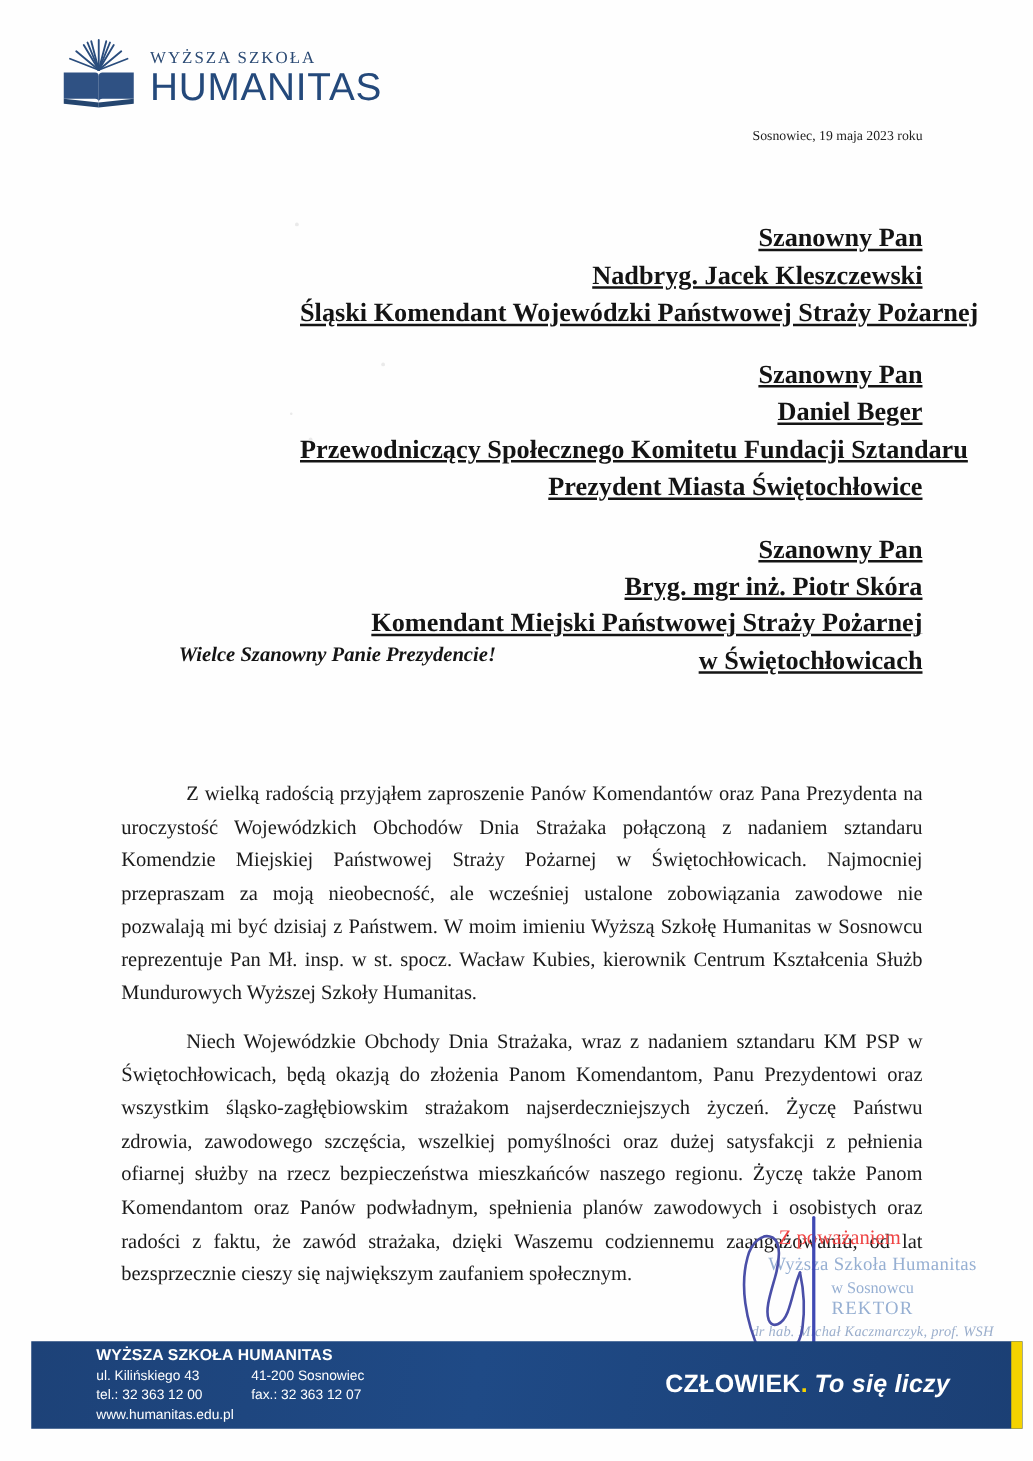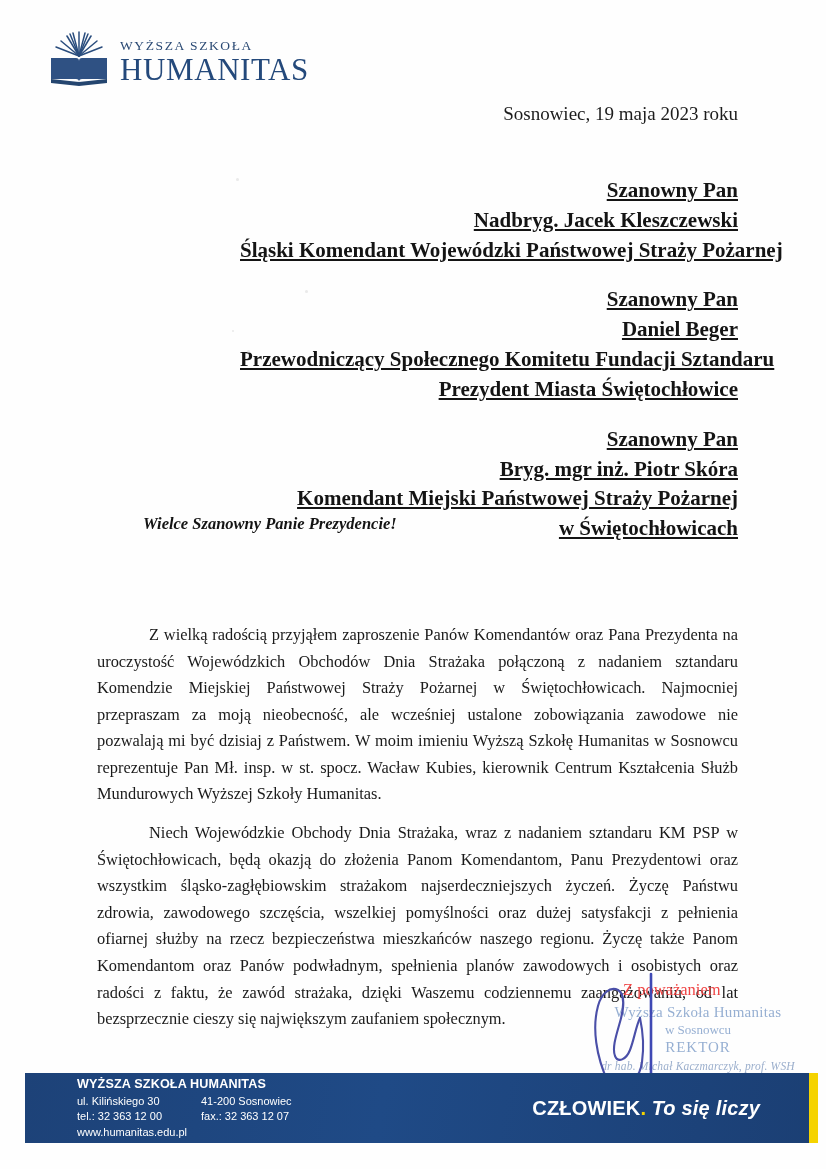--- a/index.html
+++ b/index.html
@@ -44,34 +44,34 @@
     padding-top: 6px;
   }
   .logo-line1 {
     font-family: "Liberation Serif", "DejaVu Serif", serif;
     font-size: 13.5px;
     letter-spacing: 1.6px;
     color: #2b4a74;
     font-weight: 400;
   }
   .logo-line2 {
-    font-family: Liberation Serif, serif;
+    font-family: Liberation Sans, sans-serif;
     font-size: 31px;
     letter-spacing: 0.6px;
     color: #24497b;
     font-weight: 400;
     margin-top: 2px;
   }
 
   
   .date-line {
     position: absolute;
     right: 88px;
     top: 103px;
-    font-size: 19px;
+    font-size: 11px;
     color: #1c1c1c;
     white-space: nowrap;
   }
 
   
   .addressees {
     position: absolute;
     left: 240px;
     right: 88px;
     top: 176px;
@@ -315,21 +315,21 @@
                C56 66 52 78 55 86 C58 93 66 90 70 80 C74 70 76 56 80 48" fill="none" stroke="#4a4fa8" stroke-width="2.1" stroke-linecap="round"></path>
         <path d="M80 48 C83 62 84 78 82 92 C81 100 78 106 74 108" fill="none" stroke="#4a4fa8" stroke-width="2.1" stroke-linecap="round"></path>
       <path d="M91 4 L91 124" fill="none" stroke="#3f49b4" stroke-width="2.6" stroke-linecap="round"></path>
     </svg>
   </div>
 
   <div class="footer-bar">
     <div class="footer-left">
       <div class="footer-org">WYŻSZA SZKOŁA HUMANITAS</div>
       <div class="footer-row">
-        <span>ul. Kilińskiego 30</span>
+        <span>ul. Kilińskiego 43</span>
         <span>41-200 Sosnowiec</span>
       </div>
       <div class="footer-row">
         <span>tel.: 32 363 12 00</span>
         <span>fax.: 32 363 12 07</span>
       </div>
       <div class="footer-www">www.humanitas.edu.pl</div>
     </div>
 
     <div class="footer-tagline">

